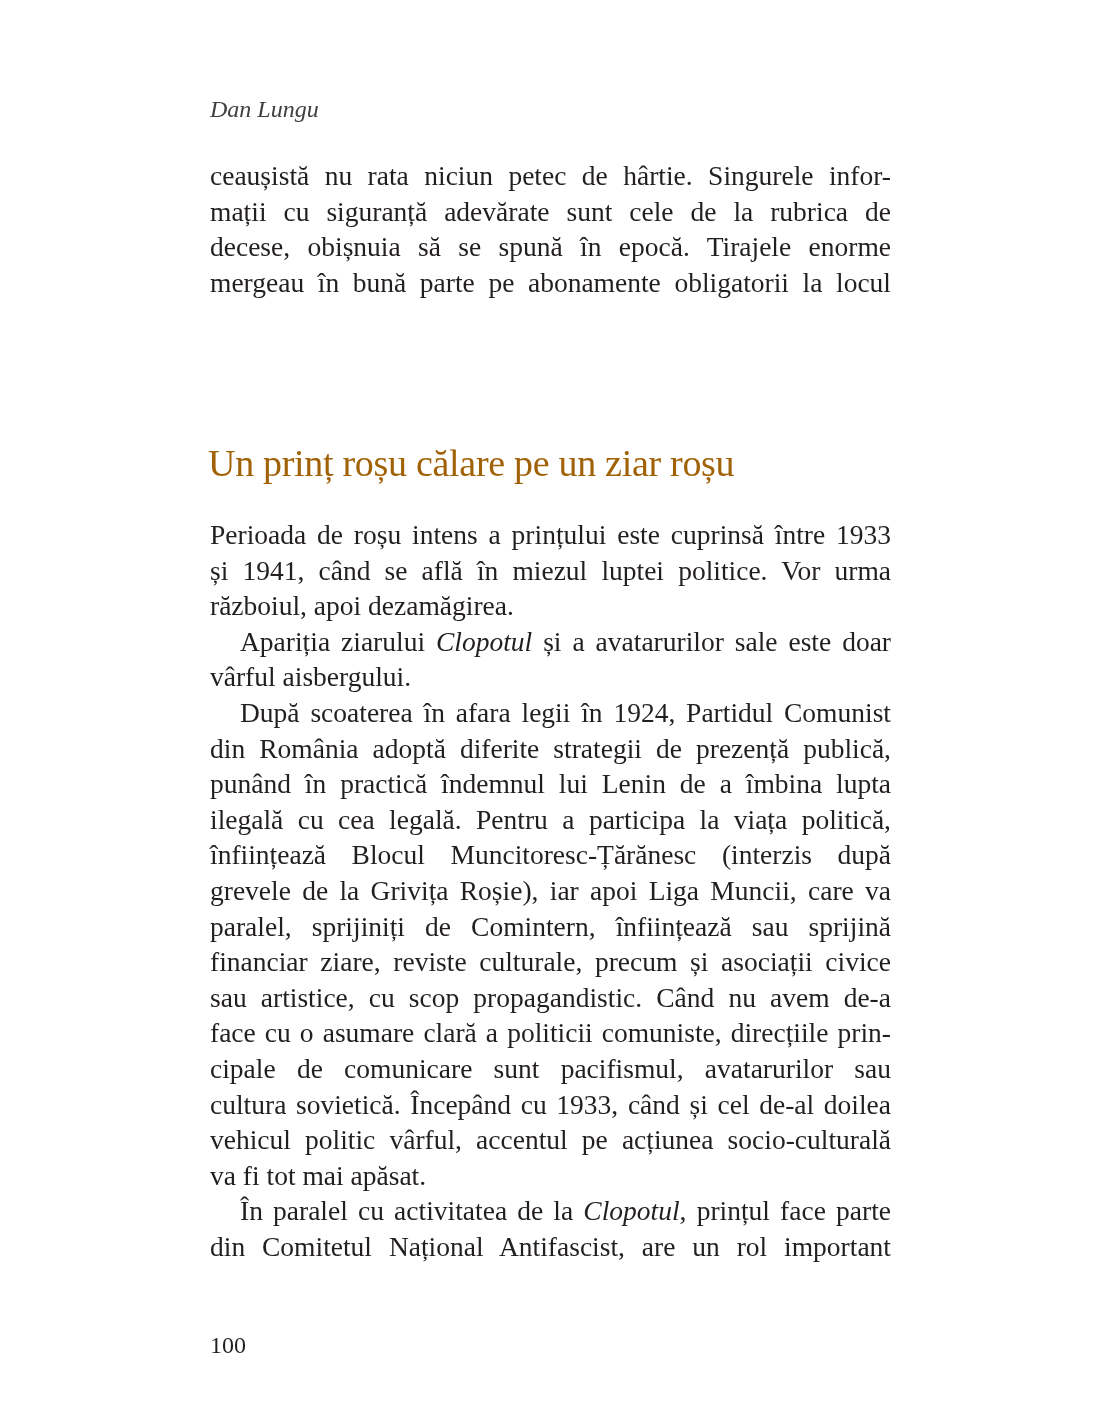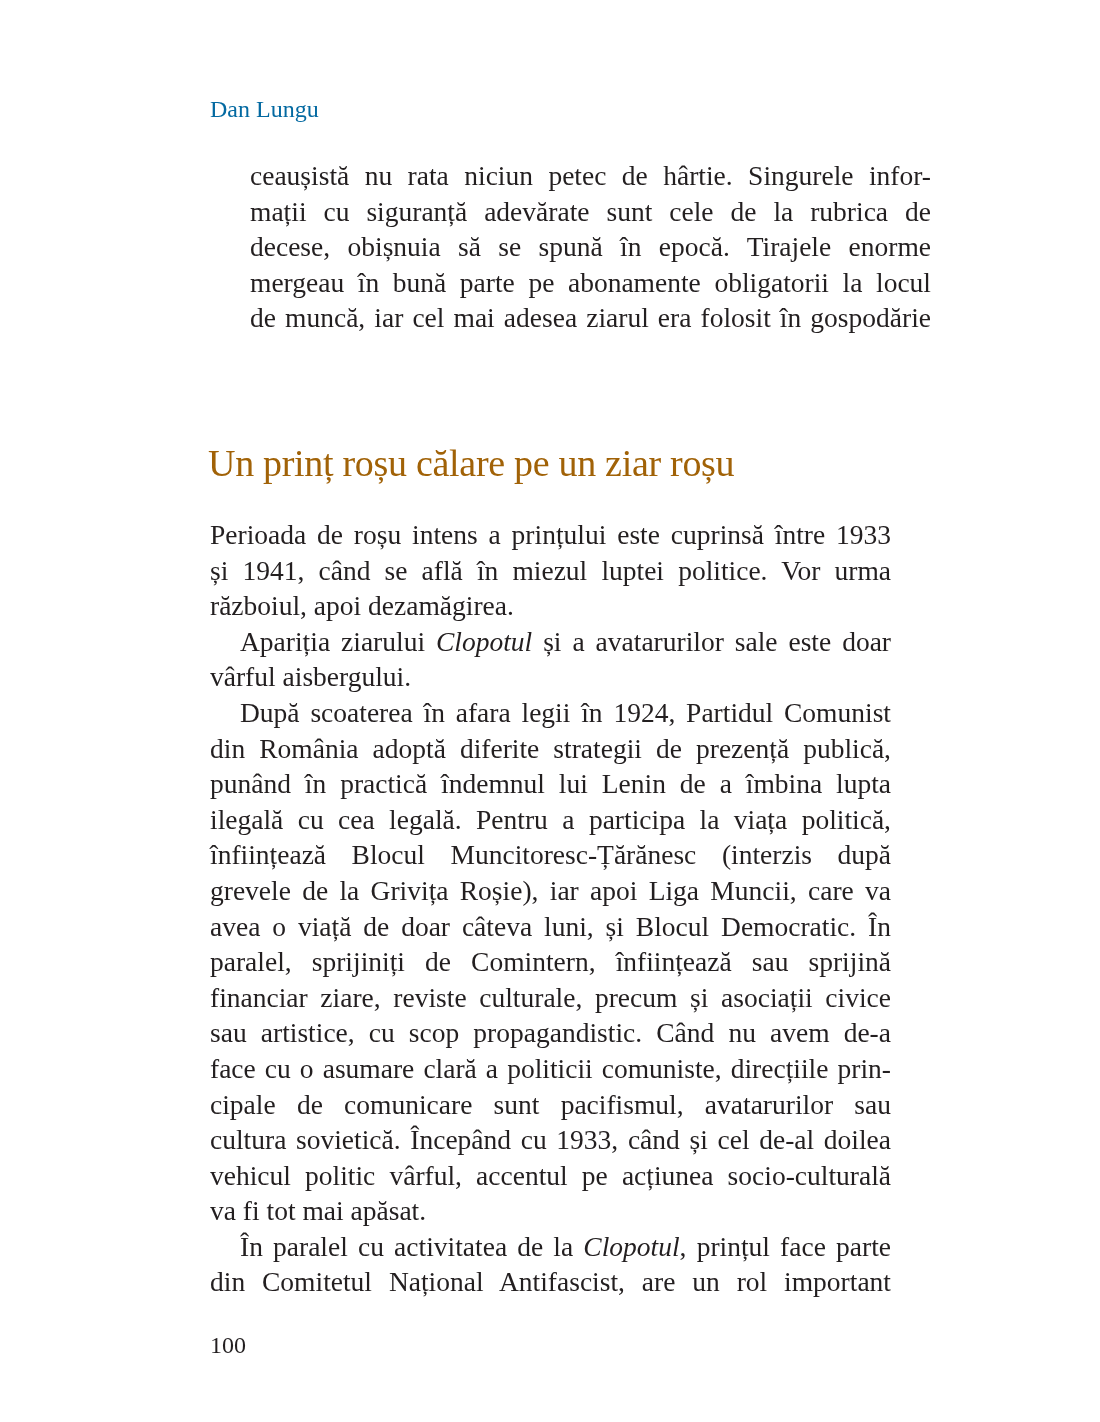--- a/index.html
+++ b/index.html
@@ -1,55 +1,53 @@
 <!DOCTYPE html>
 <html><head>
 <meta charset="utf-8">
 <style>
   html, body { margin: 0; padding: 0; background: #ffffff; }
   body { width: 1100px; height: 1422px; position: relative; overflow: hidden; color: #231f20; font-family: "Liberation Serif", "DejaVu Serif", serif; }
-  .running-head { position: absolute; left: 210px; top: 96px; font-size: 24px; color: #0369a1; }
+  .running-head { position: absolute; left: 210px; top: 96px; font-style: italic; font-size: 24px; color: #404040; }
   .block { position: absolute; left: 210px; width: 681px; font-size: 27.5px; line-height: 35.6px; }
   .line { display: block; white-space: nowrap; text-align: justify; text-align-last: justify; height: 35.6px; }
   .line.last { text-align-last: left; }
   .line.indent { padding-left: 30px; }
   .heading { position: absolute; left: 208px; top: 440px; font-size: 38px; line-height: 46px; color: #a16207; letter-spacing: -0.3px; }
   .folio { position: absolute; left: 210px; top: 1332px; font-size: 24px; color: #231f20; text-align: right; }
   i { font-style: italic; }
 </style>
 </head>
 <body>
 
 <div class="running-head">Dan Lungu</div>
 
-<div class="block" style="top:158px;margin-left:40px;">
+<div class="block" style="top:158px;">
   <span class="line">ceaușistă nu rata niciun petec de hârtie. Singurele infor-</span>
   <span class="line">mații cu siguranță adevărate sunt cele de la rubrica de</span>
   <span class="line">decese, obișnuia să se spună în epocă. Tirajele enorme</span>
   <span class="line">mergeau în bună parte pe abonamente obligatorii la locul</span>
-  <span class="line">de muncă, iar cel mai adesea ziarul era folosit în gospodărie</span>
 </div>
 
 <div class="heading">Un prinț roșu călare pe un ziar roșu</div>
 
 <div class="block" style="top:517px;">
   <span class="line">Perioada de roșu intens a prințului este cuprinsă între 1933</span>
   <span class="line">și 1941, când se află în miezul luptei politice. Vor urma</span>
   <span class="line last">războiul, apoi dezamăgirea.</span>
 
   <span class="line indent"><span>Apariția ziarului </span><i>Clopotul</i><span> și a avatarurilor sale este doar</span></span>
   <span class="line last">vârful aisbergului.</span>
 
   <span class="line indent">După scoaterea în afara legii în 1924, Partidul Comunist</span>
   <span class="line">din România adoptă diferite strategii de prezență publică,</span>
   <span class="line">punând în practică îndemnul lui Lenin de a îmbina lupta</span>
   <span class="line">ilegală cu cea legală. Pentru a participa la viața politică,</span>
   <span class="line">înființează Blocul Muncitoresc-Țărănesc (interzis după</span>
   <span class="line">grevele de la Grivița Roșie), iar apoi Liga Muncii, care va</span>
-  <span class="line">avea o viață de doar câteva luni, și Blocul Democratic. În</span>
   <span class="line">paralel, sprijiniți de Comintern, înființează sau sprijină</span>
   <span class="line">financiar ziare, reviste culturale, precum și asociații civice</span>
   <span class="line">sau artistice, cu scop propagandistic. Când nu avem de-a</span>
   <span class="line">face cu o asumare clară a politicii comuniste, direcțiile prin-</span>
   <span class="line">cipale de comunicare sunt pacifismul, avatarurilor sau</span>
   <span class="line">cultura sovietică. Începând cu 1933, când și cel de-al doilea</span>
   <span class="line">vehicul politic vârful, accentul pe acțiunea socio-culturală</span>
   <span class="line last">va fi tot mai apăsat.</span>
 
   <span class="line indent"><span>În paralel cu activitatea de la </span><i>Clopotul</i><span>, prințul face parte</span></span>

